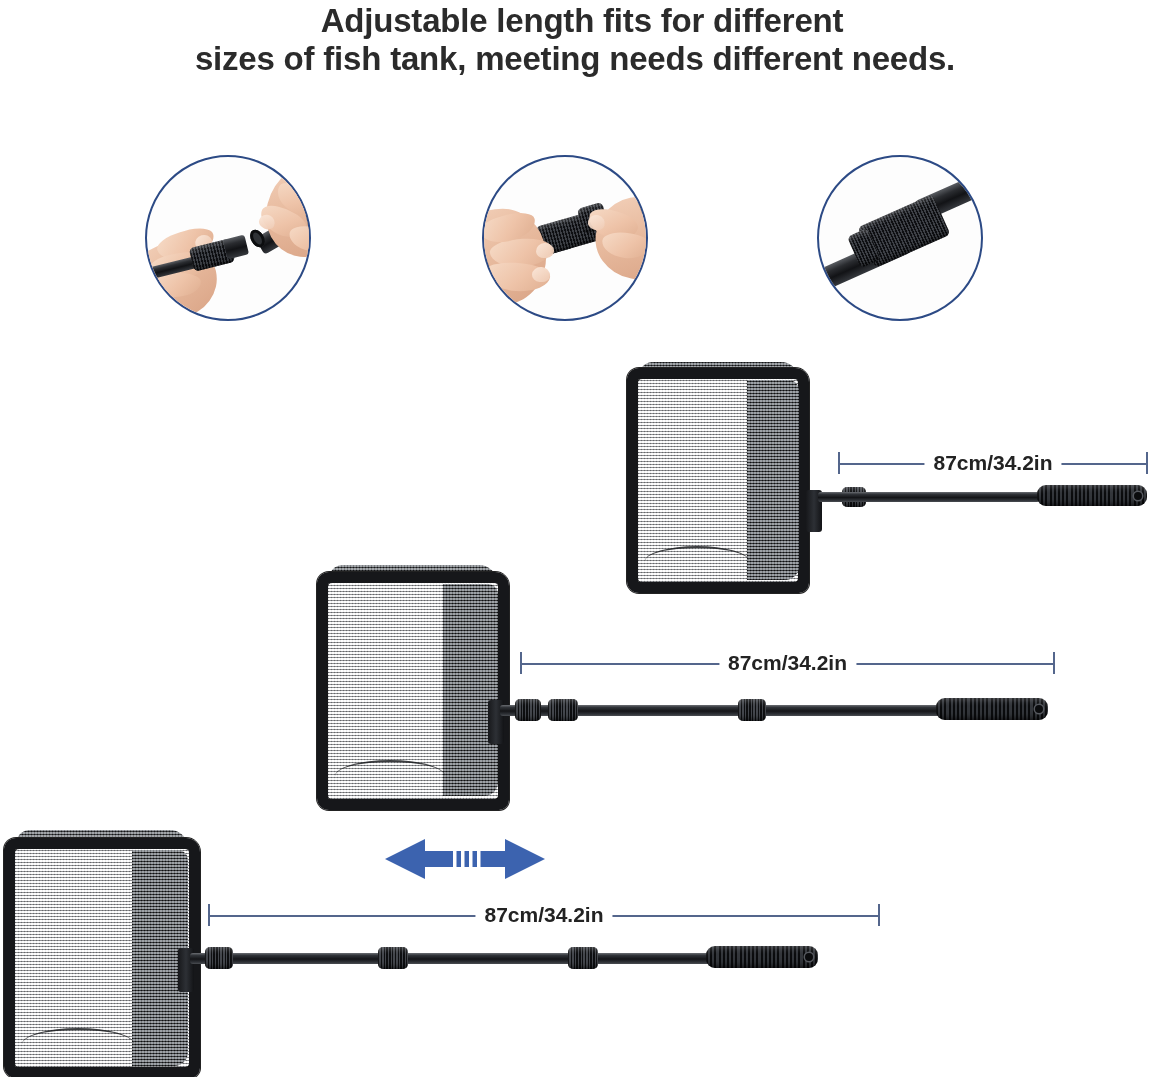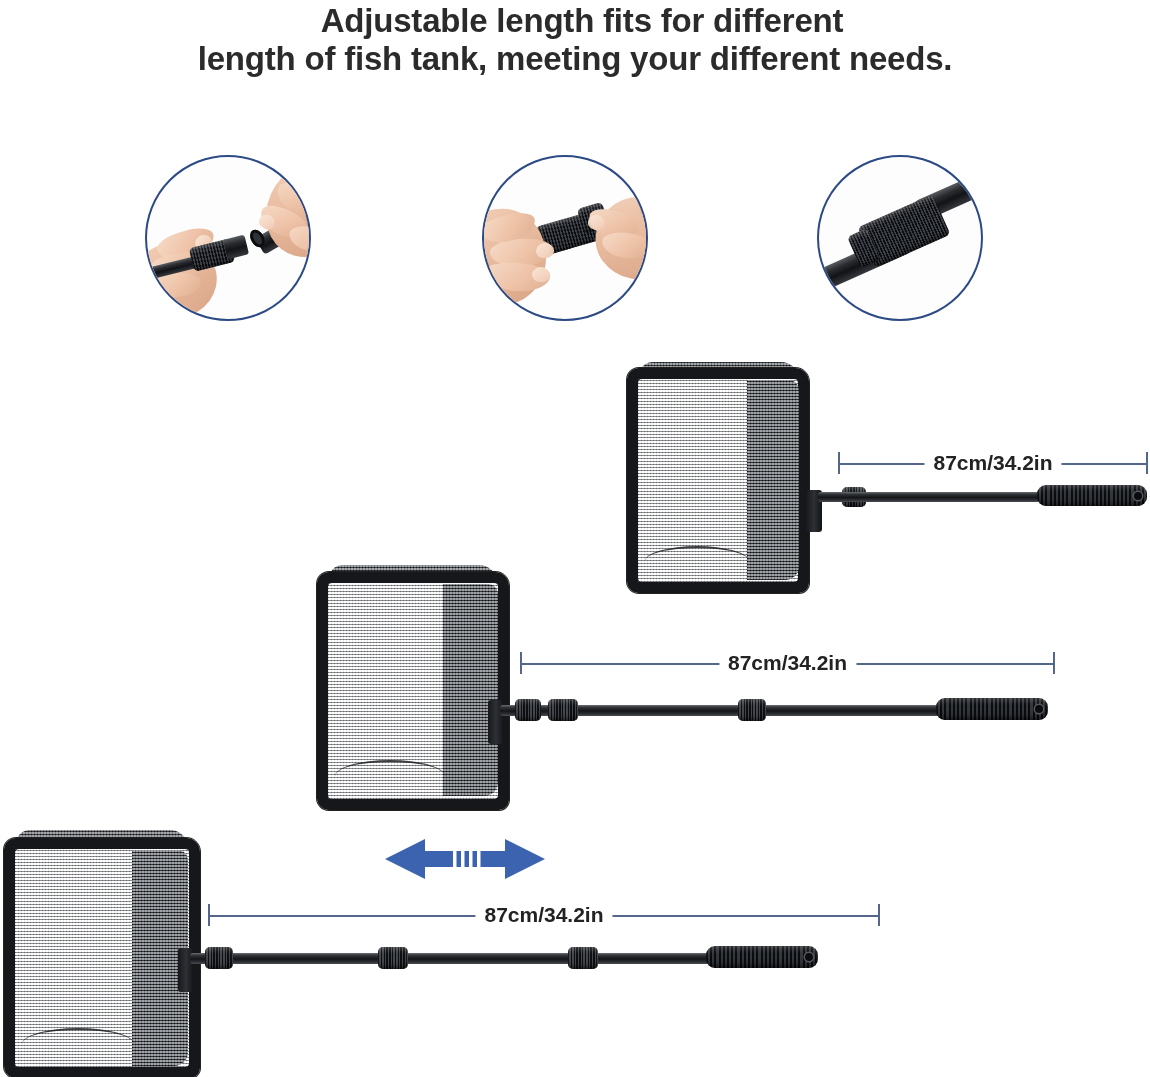--- a/index.html
+++ b/index.html
@@ -212,21 +212,21 @@
   
   .dblarrow { position: absolute; }
 </style>
 </head>
 <body>
 
 <div id="stage">
 
   <div class="headline">
     <span class="l1">Adjustable length fits for different</span>
-    <span class="l2">length of fish tank, meeting your different needs.</span>
+    <span class="l2">sizes of fish tank, meeting needs different needs.</span>
   </div>
 
   <div class="circle" style="left:145px; top:155px;">
     <div class="photo">
 
       <div class="hand" style="left:-18px; top:86px; width:88px; height:76px; transform:rotate(-12deg);"></div>
       <div class="finger" style="left:10px; top:74px; width:58px; height:27px; transform:rotate(-16deg);"></div>
       <div class="nail" style="left:48px; top:78px; width:17px; height:14px; transform:rotate(-16deg);"></div>
       <div class="finger" style="left:4px;  top:96px; width:60px; height:25px; transform:rotate(-8deg);"></div>
       <div class="finger" style="left:2px;  top:116px; width:52px; height:24px; transform:rotate(-2deg);"></div>

